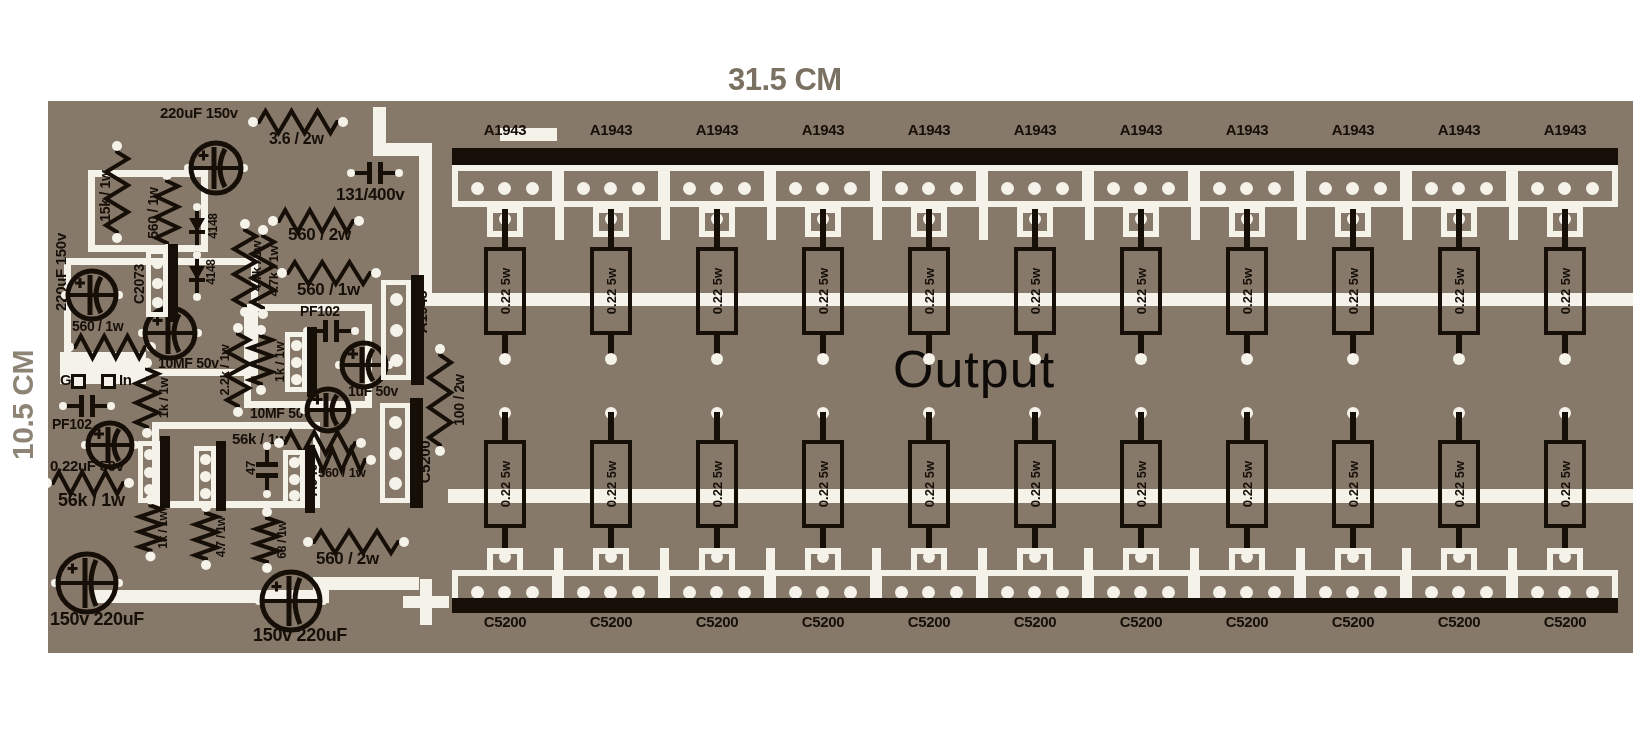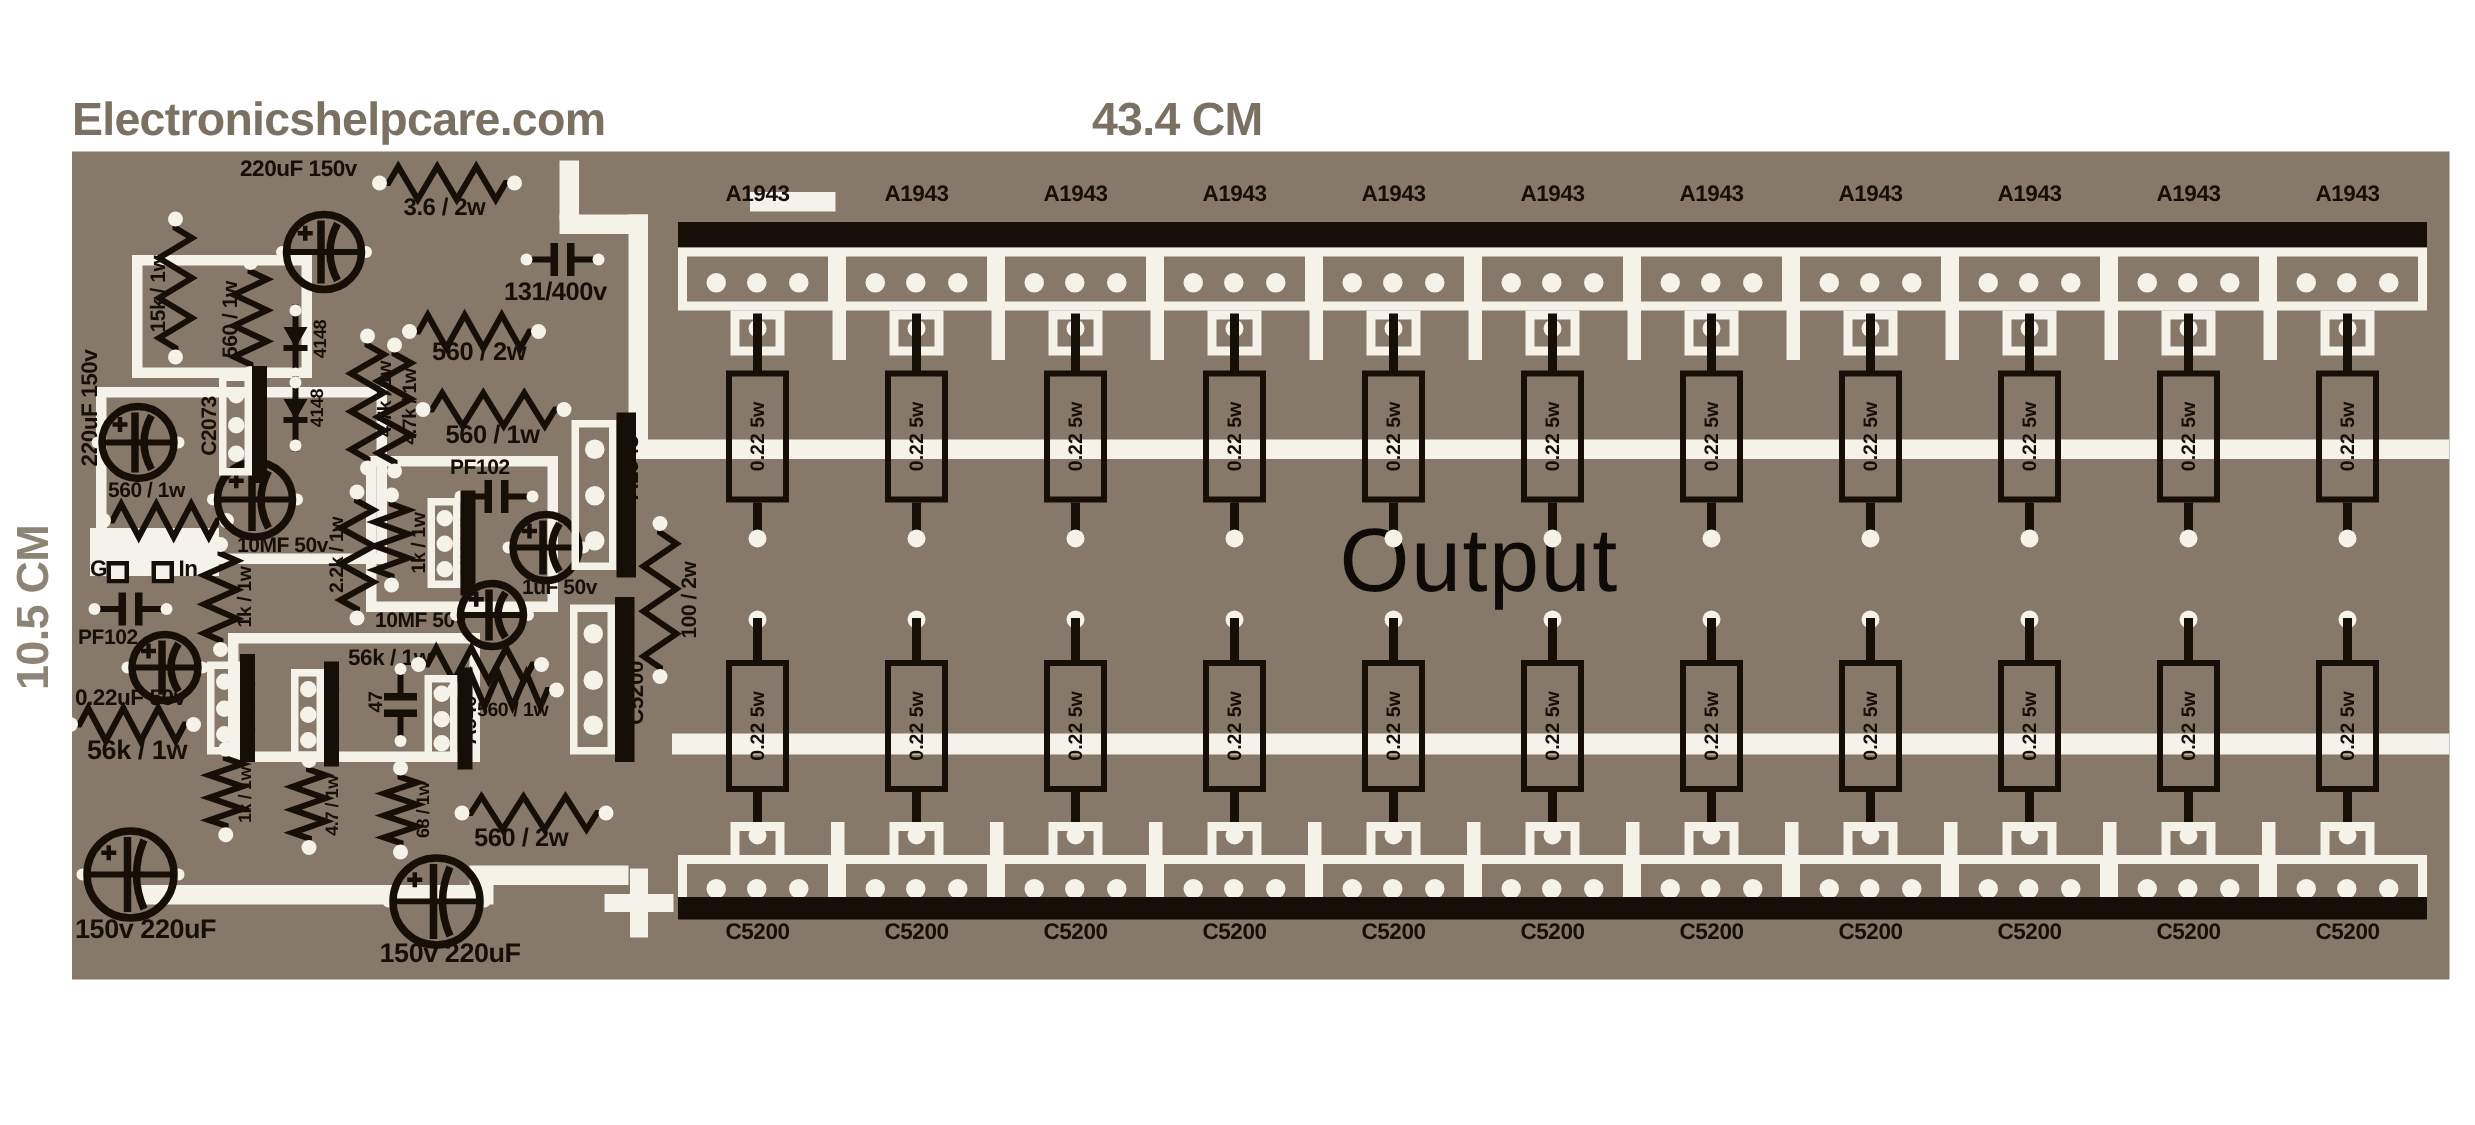--- a/index.html
+++ b/index.html
@@ -8,30 +8,29 @@
   .abs{position:absolute;}
   .hdr{font-weight:700;font-size:31px;color:#7b7163;letter-spacing:-0.5px;white-space:nowrap;}
   #board{left:48px;top:101px;width:1585px;height:552px;background:#87796a;overflow:hidden;}
   .side-wrap{left:0;top:315px;width:46px;height:180px;display:flex;align-items:center;justify-content:center;}
   .side-label{transform:rotate(-90deg);font-weight:700;font-size:30px;color:#8d8476;white-space:nowrap;letter-spacing:-0.5px;}
   .ink-text{font-weight:700;color:#160f08;white-space:nowrap;letter-spacing:-0.3px;line-height:1;}
   .vtext{transform:translate(-50%,-50%) rotate(-90deg);transform-origin:center;}
   .rlabel{position:absolute;left:50%;top:50%;transform:translate(-50%,-50%) rotate(-90deg);
           font-weight:700;font-size:13px;color:#160f08;white-space:nowrap;}
   .t-label,.b-label{position:absolute;width:100%;text-align:center;font-weight:700;font-size:15px;color:#160f08;letter-spacing:-0.3px;}
-  .output{font-weight:400;font-size:60px;color:#0d0a08;letter-spacing:1px;white-space:nowrap;}
+  .output{font-weight:400;font-size:52px;color:#0d0a08;letter-spacing:1px;white-space:nowrap;}
   svg{display:block;overflow:visible;}
 </style>
 </head>
 <body>
 
 <div class="stage">
 
-  <div class="abs hdr" style="left:48px;top:62px;">Electronicshelpcare.com</div>
-  <div class="abs hdr" style="left:728px;top:62px;">43.4 CM</div>
+  <div class="abs hdr" style="left:728px;top:62px;">31.5 CM</div>
 
   <div class="abs side-wrap">
     <span class="side-label">10.5 CM</span>
   </div>
 
   <div class="abs" id="board">
     <div class="abs output" style="left:845px;top:238px;">Output</div>
   <div class="abs" style="left: 452px; top: 27px; width: 57px; height: 13px; background: rgb(245, 242, 234);"></div>
       <div class="abs" style="left: 371px; top: 42px; width: 13px; height: 152px; background: rgb(245, 242, 234);"></div>
       <div class="abs" style="left: 325px; top: 42px; width: 59px; height: 13px; background: rgb(245, 242, 234);"></div>

